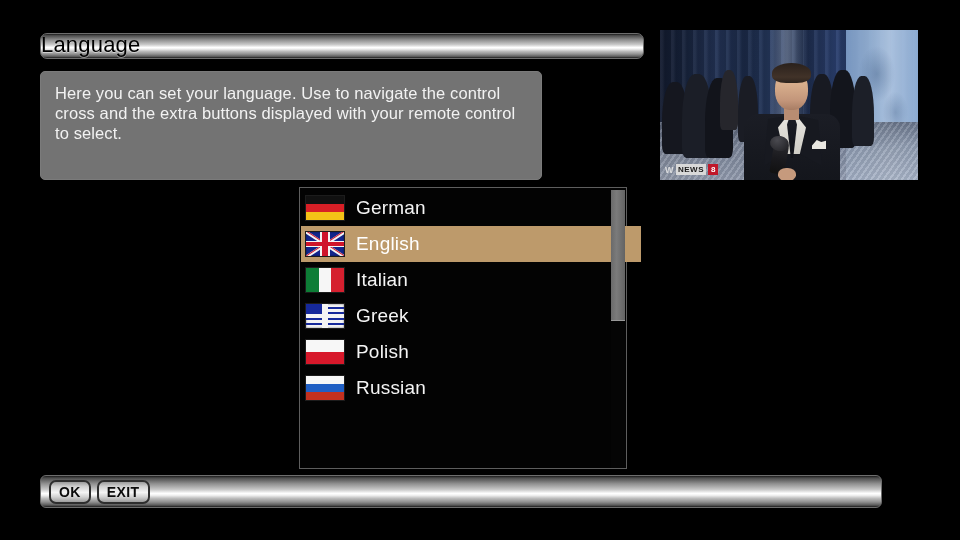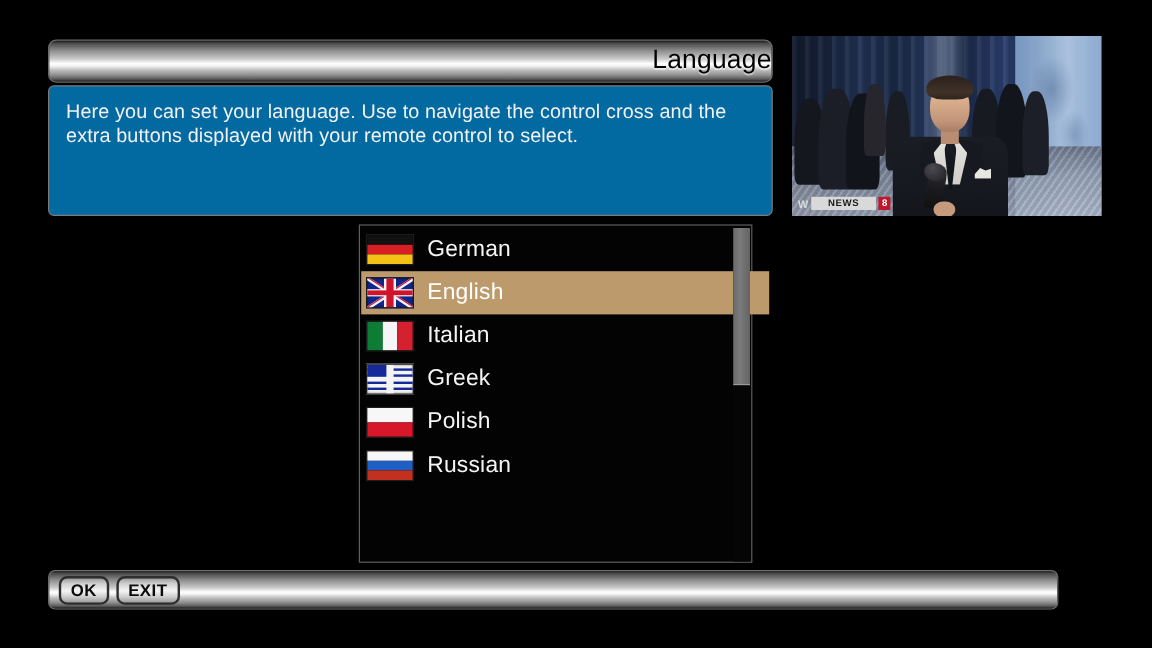--- a/index.html
+++ b/index.html
@@ -18,36 +18,36 @@
       #ffffff 56%,
       #f2f2f2 62%,
       #bdbdbd 72%,
       #8f8f8f 84%,
       #5a5a5a 94%,
       #1b1b1b 100%);
   }
 
   
   #title-bar {
-    position:absolute; left:40px; top:33px; width:604px; height:36px;
+    position:absolute; left:40px; top:33px; width:604px; height:26px;
     border-radius:7px;
     border:1px solid #6d6d6d;
     box-shadow:0 1px 2px rgba(0,0,0,.8);
-    display:flex; align-items:center; justify-content:flex-end;
+    display:flex; align-items:center; justify-content:flex-start;
   }
   #title-text {
     font-size:22px; color:#000; letter-spacing:.2px;
     text-shadow:0 1px 0 rgba(255,255,255,.45);
     position:relative; top:-1px;
   }
 
   
   #desc-box {
-    position:absolute; left:40px; top:71px; width:604px; height:109px;
-    background:#0369a1;
+    position:absolute; left:40px; top:71px; width:502px; height:109px;
+    background:#737373;
     border:1px solid #7b7b7b;
     border-radius:5px;
     padding:11px 14px 0 14px;
   }
   #desc-text {
     color:#f2f2f2; font-size:16.5px; line-height:20px;
     letter-spacing:.1px;
   }
 
   
@@ -166,21 +166,21 @@
   #video-logo {
     position:absolute; left:5px; bottom:4px; height:13px;
     display:flex; align-items:center; gap:2px;
   }
   #video-logo .lg-txt {
     font-size:9px; font-weight:bold; color:#e8e8e8; letter-spacing:.5px;
     opacity:.85;
   }
   #video-logo .lg-box {
     background:#d9d9d9; color:#1a1a1a; font-size:8px; font-weight:bold;
-    padding:1px 14px; letter-spacing:.5px;
+    padding:1px 2px; letter-spacing:.5px;
   }
   #video-logo .lg-red {
     background:#c0182a; color:#fff; font-size:8px; font-weight:bold;
     padding:1px 3px;
   }
 
   
   #list-panel {
     position:absolute; left:299px; top:187px; width:328px; height:282px;
     background:#030303;

